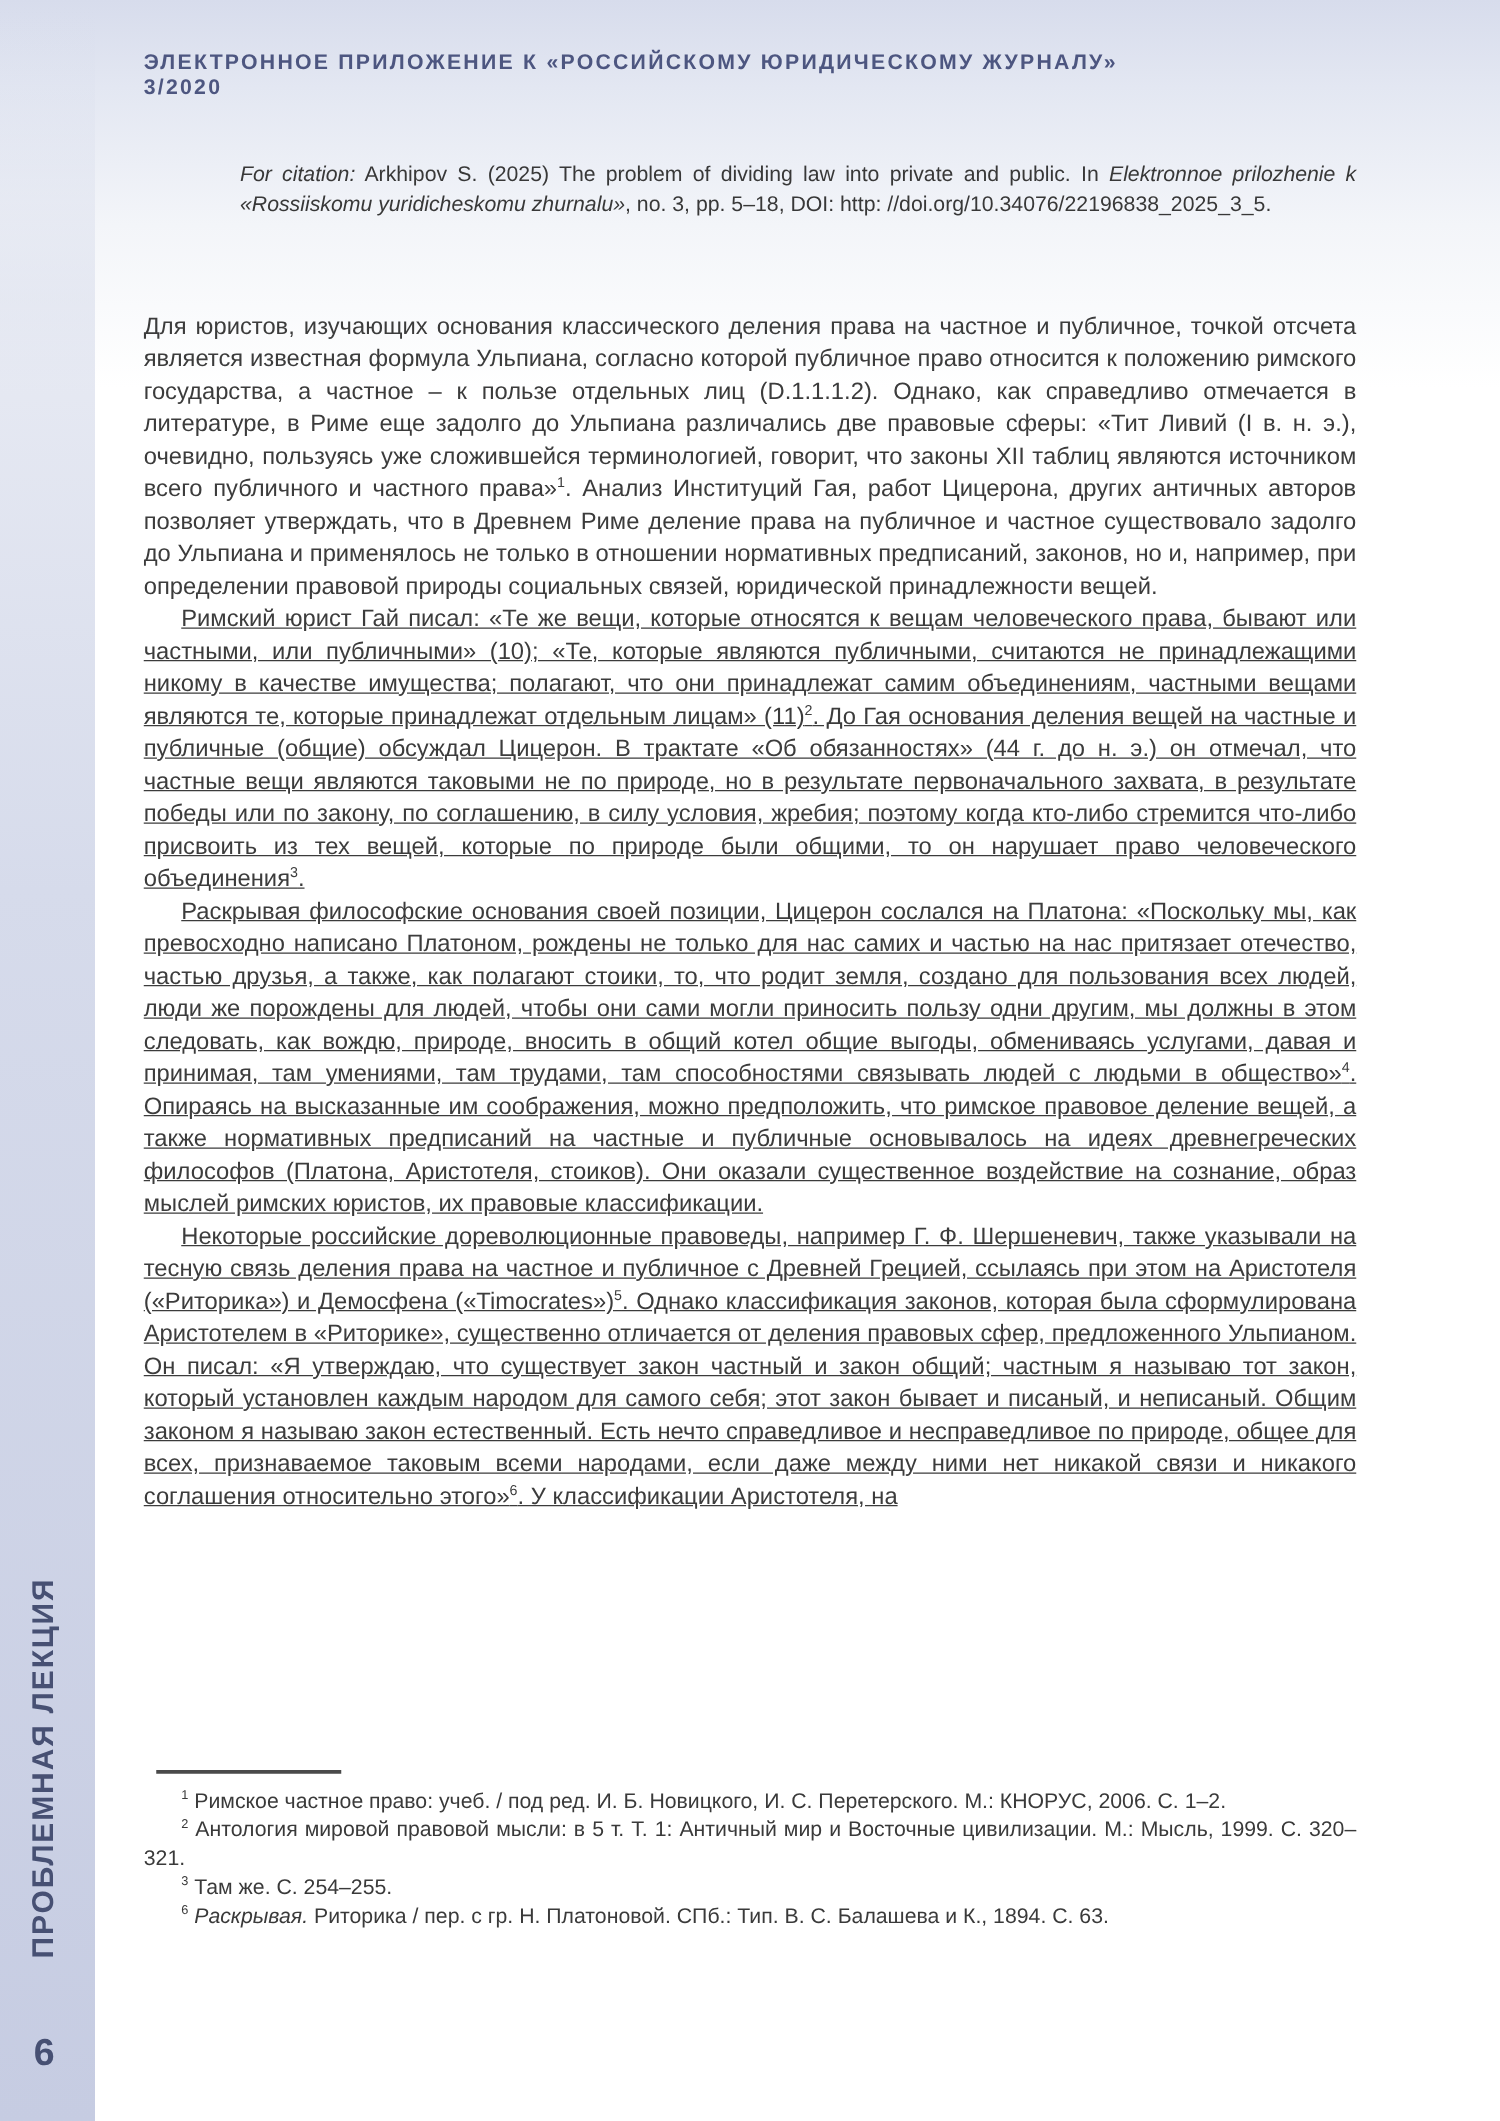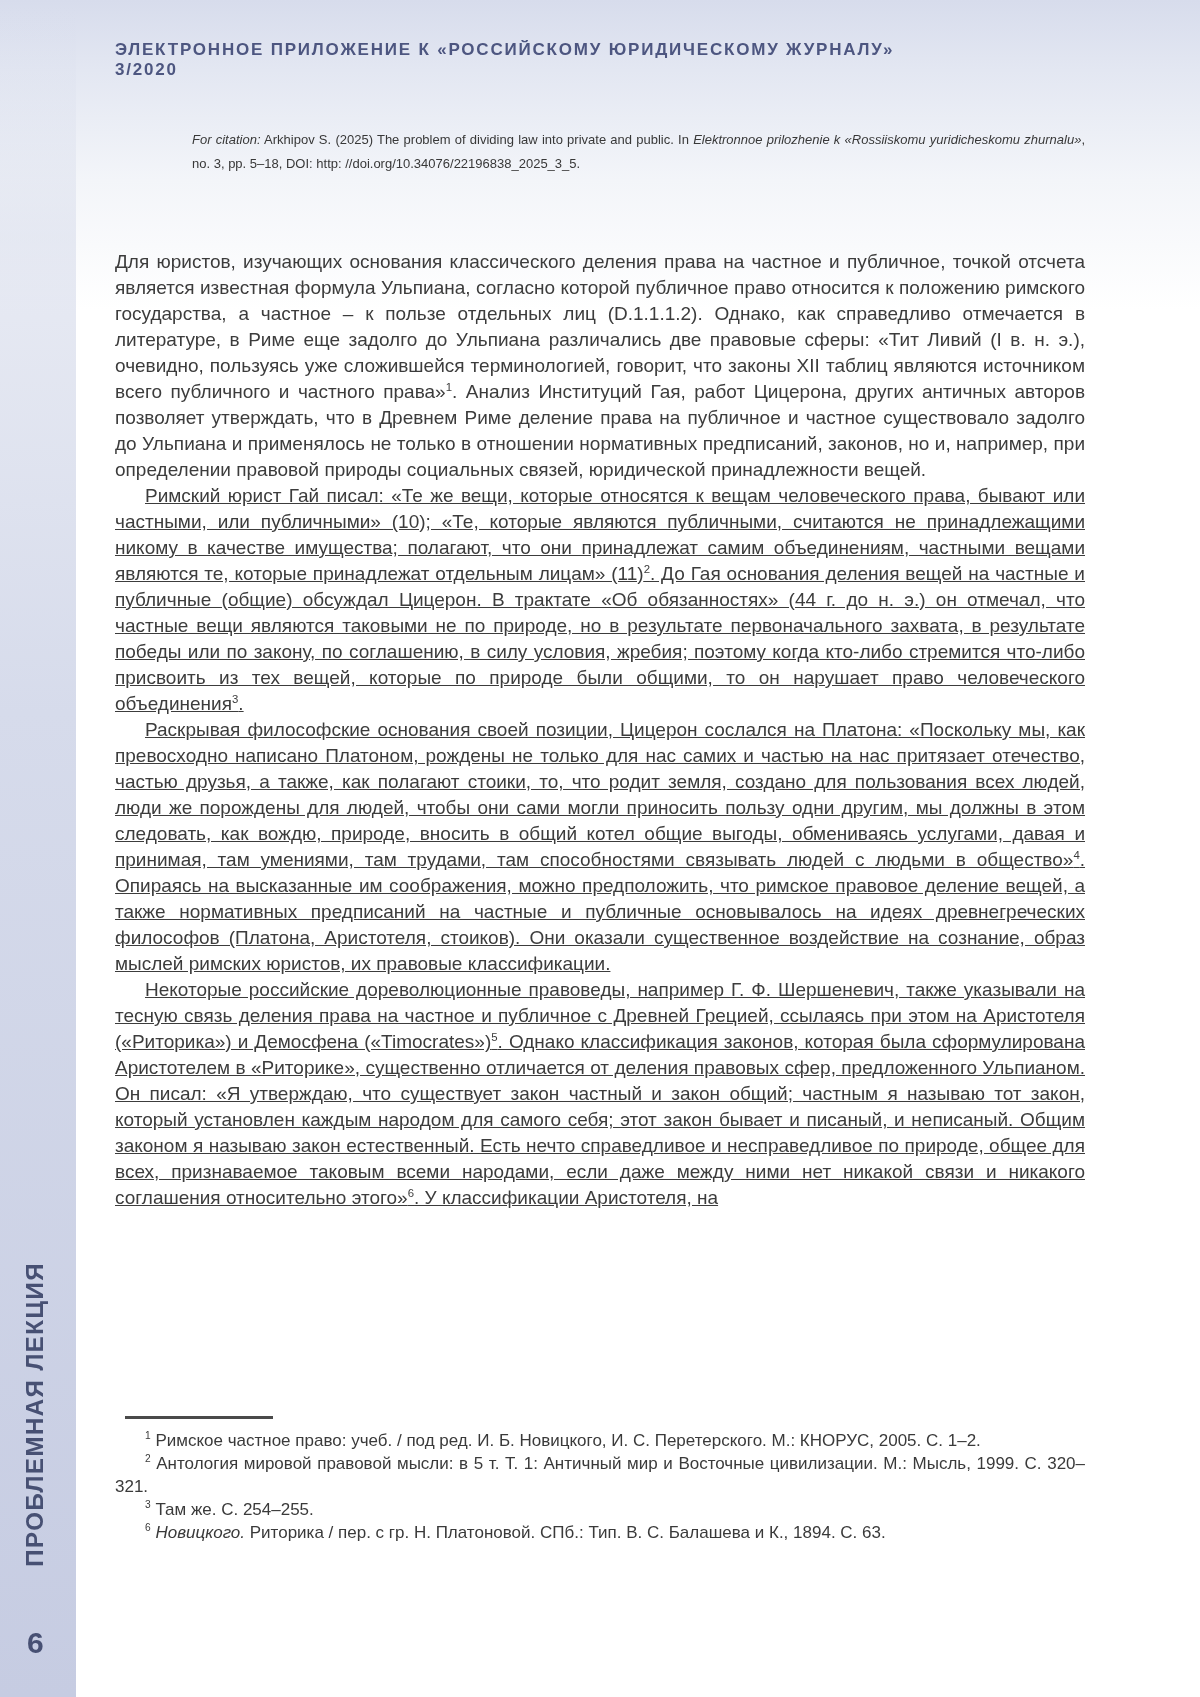--- a/index.html
+++ b/index.html
@@ -34,21 +34,21 @@
     font-size:30px;font-weight:700;color:var(--sidebar-navy);
   }
   .running-head{
     position:absolute;top:40px;left:115px;width:955px;
     display:flex;justify-content:space-between;align-items:baseline;
     font-size:17px;font-weight:700;letter-spacing:1.8px;
     color:var(--header-navy);white-space:nowrap;flex-direction:column;
   }
   .citation{
     position:absolute;top:128px;left:192px;width:893px;
-    font-size:13px;line-height:23.5px;color:#383838;
+    font-size:17px;line-height:23.5px;color:#383838;
     text-align:justify;margin:0;
   }
   .article-body{
     position:absolute;top:233px;left:115px;width:970px;
     font-size:19px;line-height:26px;color:var(--body-text);
     text-align:justify;
     margin-top:16px;
   }
   .article-body p{margin:0;}
   .article-body p.indent{text-indent:30px;text-decoration:underline;}
@@ -84,19 +84,19 @@
   <main class="article-body">
       <p><span>Для юристов, изучающих основания классического деления права на частное и публичное, точкой отсчета является известная формула Ульпиана, согласно которой публичное право относится к положению римского государства, а частное – к пользе отдельных лиц (D.1.1.1.2). Однако, как справедливо отмечается в литературе, в Риме еще задолго до Ульпиана различались две правовые сферы: «Тит Ливий (I в. н. э.), очевидно, пользуясь уже сложившейся терминологией, говорит, что законы XII таблиц являются источником всего публичного и частного права»</span><sup>1</sup><span>. Анализ Институций Гая, работ Цицерона, других античных авторов позволяет утверждать, что в Древнем Риме деление права на публичное и частное существовало задолго до Ульпиана и применялось не только в отношении нормативных предписаний, законов, но и, например, при определении правовой природы социальных связей, юридической принадлежности вещей.</span></p>
       <p class="indent"><span>Римский юрист Гай писал: «Те же вещи, которые относятся к вещам человеческого права, бывают или частными, или публичными» (10); «Те, которые являются публичными, считаются не принадлежащими никому в качестве имущества; полагают, что они принадлежат самим объединениям, частными вещами являются те, которые принадлежат отдельным лицам» (11)</span><sup>2</sup><span>. До Гая основания деления вещей на частные и публичные (общие) обсуждал Цицерон. В трактате «Об обязанностях» (44 г. до н. э.) он отмечал, что частные вещи являются таковыми не по природе, но в результате первоначального захвата, в результате победы или по закону, по соглашению, в силу условия, жребия; поэтому когда кто-либо стремится что-либо присвоить из тех вещей, которые по природе были общими, то он нарушает право человеческого объединения</span><sup>3</sup><span>.</span></p>
       <p class="indent"><span>Раскрывая философские основания своей позиции, Цицерон сослался на Платона: «Поскольку мы, как превосходно написано Платоном, рождены не только для нас самих и частью на нас притязает отечество, частью друзья, а также, как полагают стоики, то, что родит земля, создано для пользования всех людей, люди же порождены для людей, чтобы они сами могли приносить пользу одни другим, мы должны в этом следовать, как вождю, природе, вносить в общий котел общие выгоды, обмениваясь услугами, давая и принимая, там умениями, там трудами, там способностями связывать людей с людьми в общество»</span><sup>4</sup><span>. Опираясь на высказанные им соображения, можно предположить, что римское правовое деление вещей, а также нормативных предписаний на частные и публичные основывалось на идеях древнегреческих философов (Платона, Аристотеля, стоиков). Они оказали существенное воздействие на сознание, образ мыслей римских юристов, их правовые классификации.</span></p>
       <p class="indent"><span>Некоторые российские дореволюционные правоведы, например Г. Ф. Шершеневич, также указывали на тесную связь деления права на частное и публичное с Древней Грецией, ссылаясь при этом на Аристотеля («Риторика») и Демосфена («Timocrates»)</span><sup>5</sup><span>. Однако классификация законов, которая была сформулирована Аристотелем в «Риторике», существенно отличается от деления правовых сфер, предложенного Ульпианом. Он писал: «Я утверждаю, что существует закон частный и закон общий; частным я называю тот закон, который установлен каждым народом для самого себя; этот закон бывает и писаный, и неписаный. Общим законом я называю закон естественный. Есть нечто справедливое и несправедливое по природе, общее для всех, признаваемое таковым всеми народами, если даже между ними нет никакой связи и никакого соглашения относительно этого»</span><sup>6</sup><span>. У классификации Аристотеля, на</span></p>
     </main>
 
   <div class="footnote-sep"></div>
 
   <section class="footnotes">
-      <p><sup>1</sup><span> Римское частное право: учеб. / под ред. И. Б. Новицкого, И. С. Перетерского. М.: КНОРУС, 2005. С. 1–2.</span></p>
+      <p><sup>1</sup><span> Римское частное право: учеб. / под ред. И. Б. Новицкого, И. С. Перетерского. М.: КНОРУС, 2006. С. 1–2.</span></p>
       <p><sup>2</sup><span> Антология мировой правовой мысли: в 5 т. Т. 1: Античный мир и Восточные цивилизации. М.: Мысль, 1999. С. 320–321.</span></p>
       <p><sup>3</sup><span> Там же. С. 254–255.</span></p>
-      <p><sup>6</sup><span class="it"> Новицкого.</span><span> Риторика / пер. с гр. Н. Платоновой. СПб.: Тип. В. С. Балашева и К., 1894. С. 63.</span></p>
+      <p><sup>6</sup><span class="it"> Раскрывая.</span><span> Риторика / пер. с гр. Н. Платоновой. СПб.: Тип. В. С. Балашева и К., 1894. С. 63.</span></p>
     </section>
 
 </div>
 
 </body></html>

